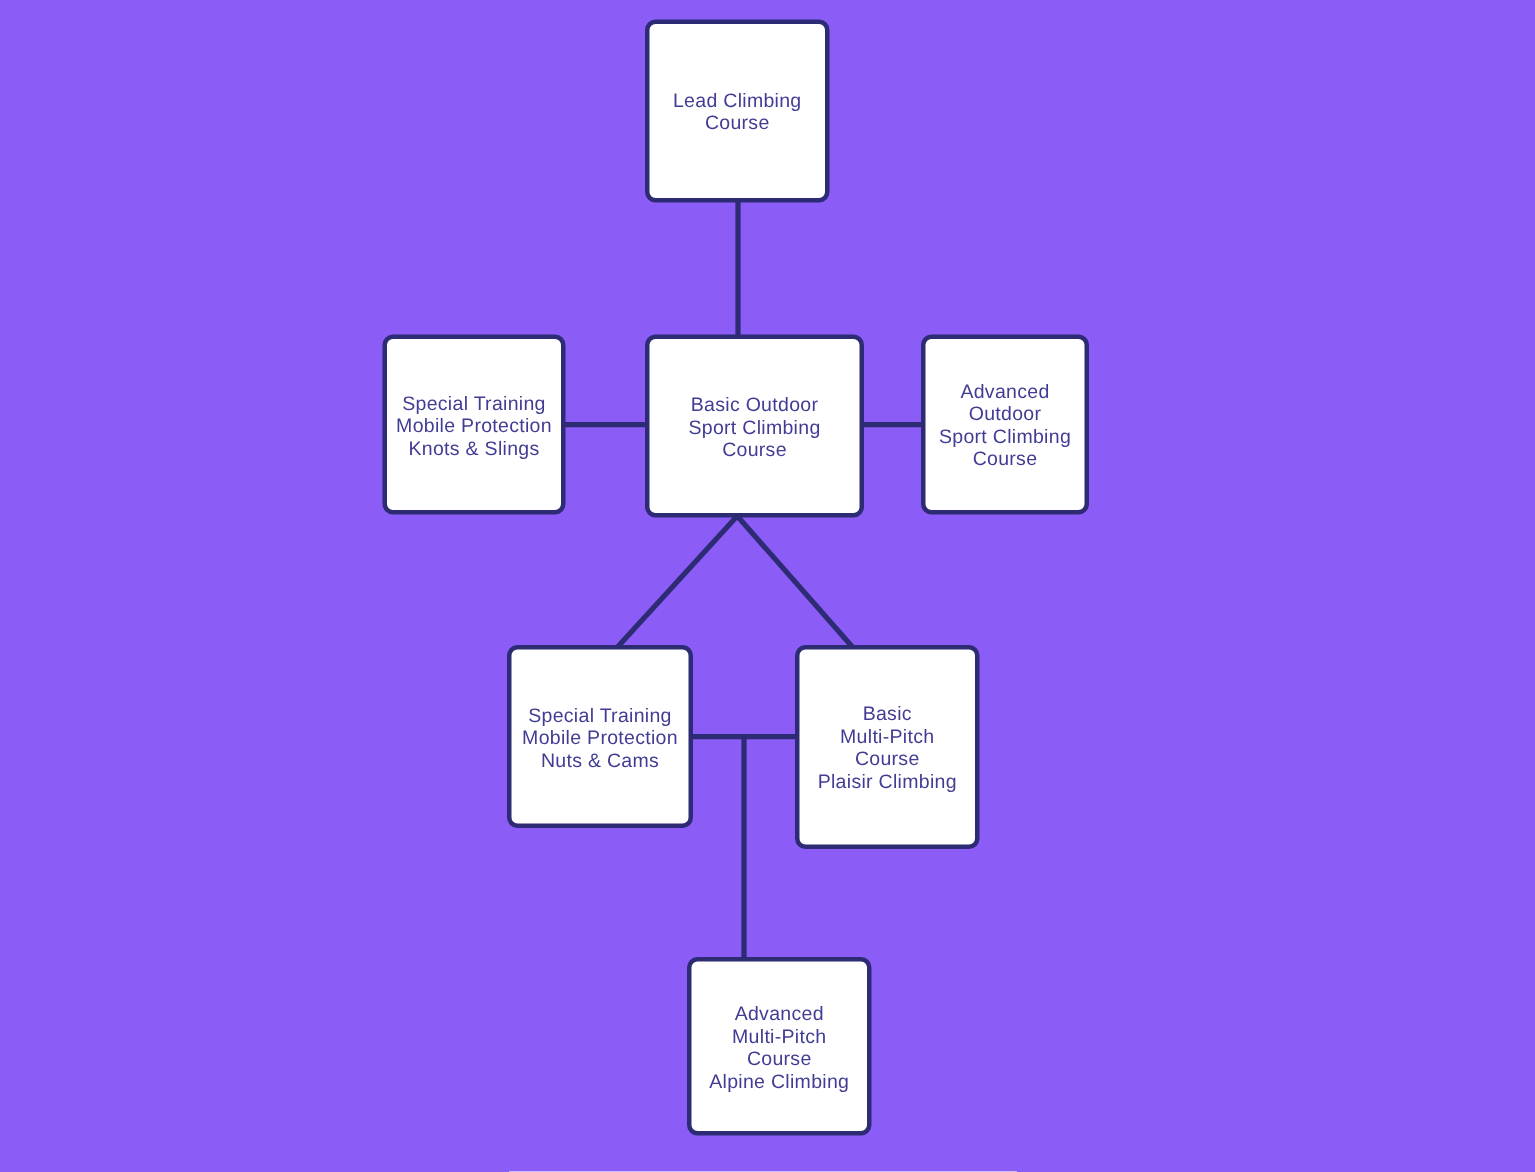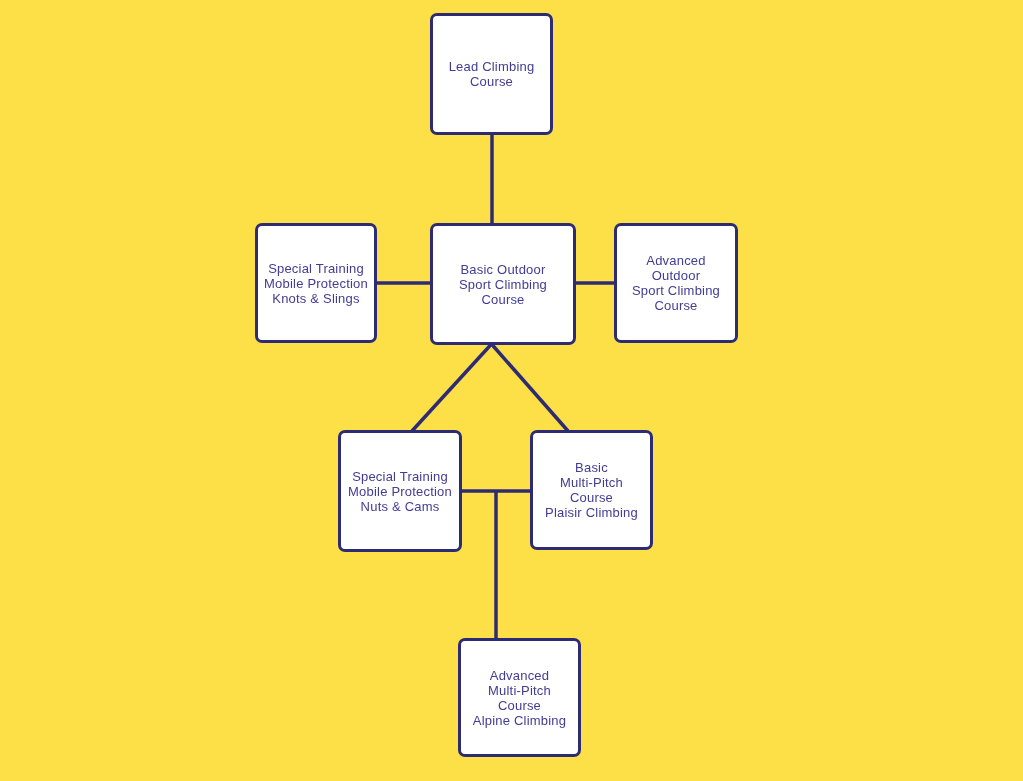--- a/index.html
+++ b/index.html
@@ -4,21 +4,21 @@
 <style>
   html, body {
     margin: 0;
     padding: 0;
     background: #ffffff;
   }
   .canvas {
     position: relative;
     width: 1023px;
     height: 781px;
-    background: #fde047;
+    background: #8b5cf6;
     font-family: "Liberation Sans", sans-serif;
     overflow: hidden;
   }
   .edges-layer {
     position: absolute;
     left: 0;
     top: 0;
     width: 1023px;
     height: 781px;
     pointer-events: none;
@@ -40,23 +40,23 @@
     line-height: 15px;
     letter-spacing: 0.2px;
     font-weight: 500;
     color: #413c94;
     padding: 4px;
   }
   
   .n-lead            { left: 430px; top: 13px;  width: 123px; height: 122px; }
   .n-st-knots        { left: 255px; top: 223px; width: 122px; height: 120px; }
   .n-basic-outdoor   { left: 430px; top: 223px; width: 146px; height: 122px; }
-  .n-adv-outdoor     { left: 614px; top: 223px; width: 124px; height: 120px; }
+  .n-adv-outdoor     { left: 614px; top: 223px; width: 112px; height: 120px; }
   .n-st-nuts         { left: 338px; top: 430px; width: 124px; height: 122px; }
-  .n-basic-mp        { left: 530px; top: 430px; width: 123px; height: 120px; }
+  .n-basic-mp        { left: 530px; top: 430px; width: 123px; height: 136px; }
   .n-adv-mp          { left: 432px; top: 638px; width: 123px; height: 119px; margin-left: 26px; }
 </style>
 </head>
 <body>
 
 <div class="canvas">
 
   <svg class="edges-layer" width="1023" height="781" viewBox="0 0 1023 781" stroke-width="3.5" fill="none" stroke-linecap="butt">
     <line x1="492" y1="133" x2="492" y2="225" stroke="#2e2b75"></line>
     <line x1="375" y1="283" x2="432" y2="283" stroke="#2e2b75"></line>

